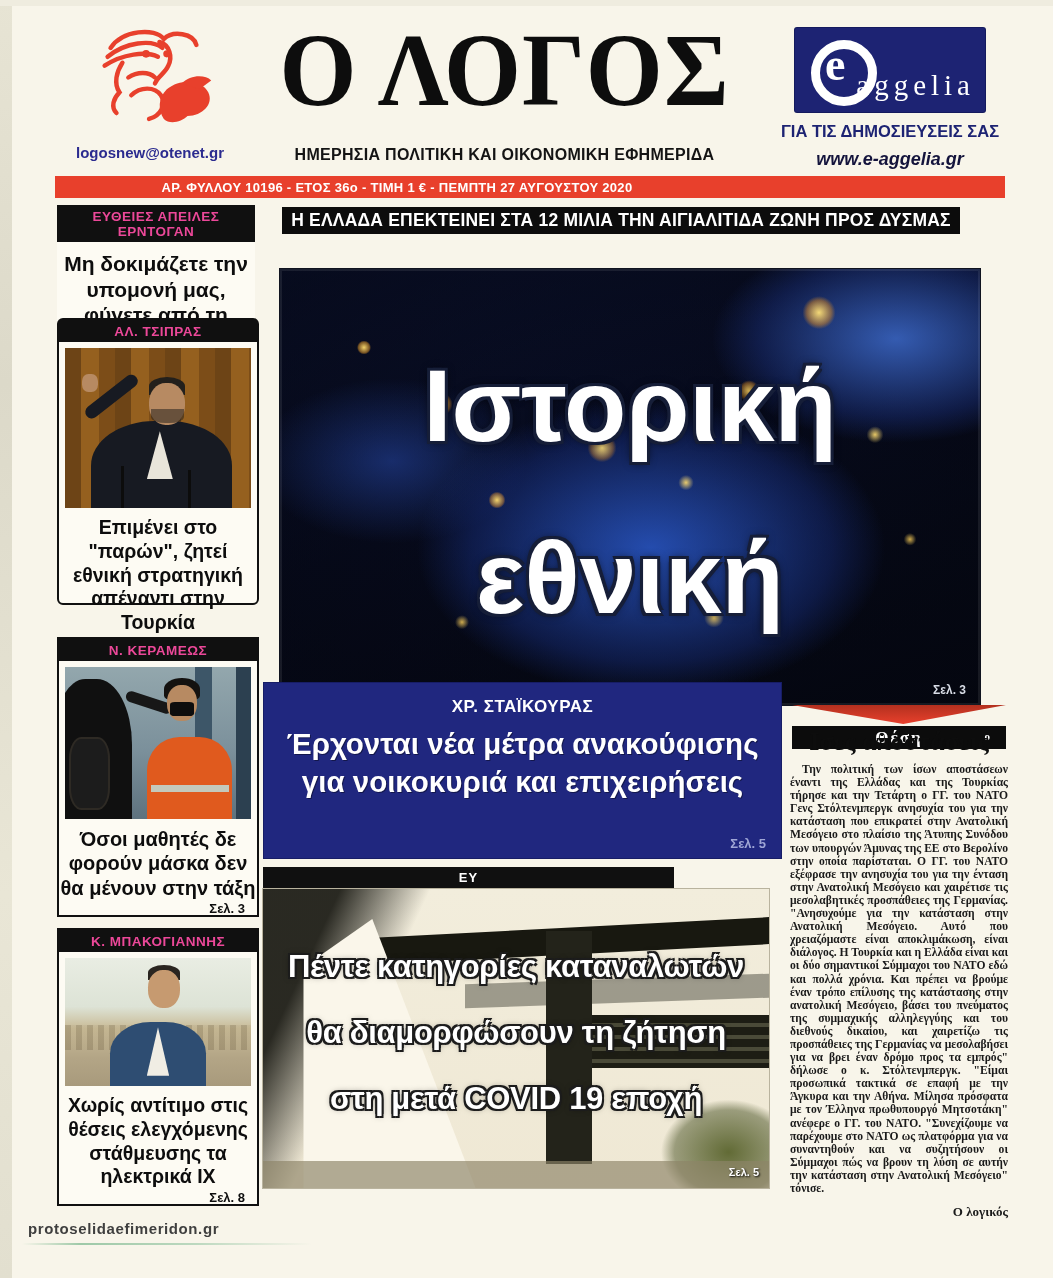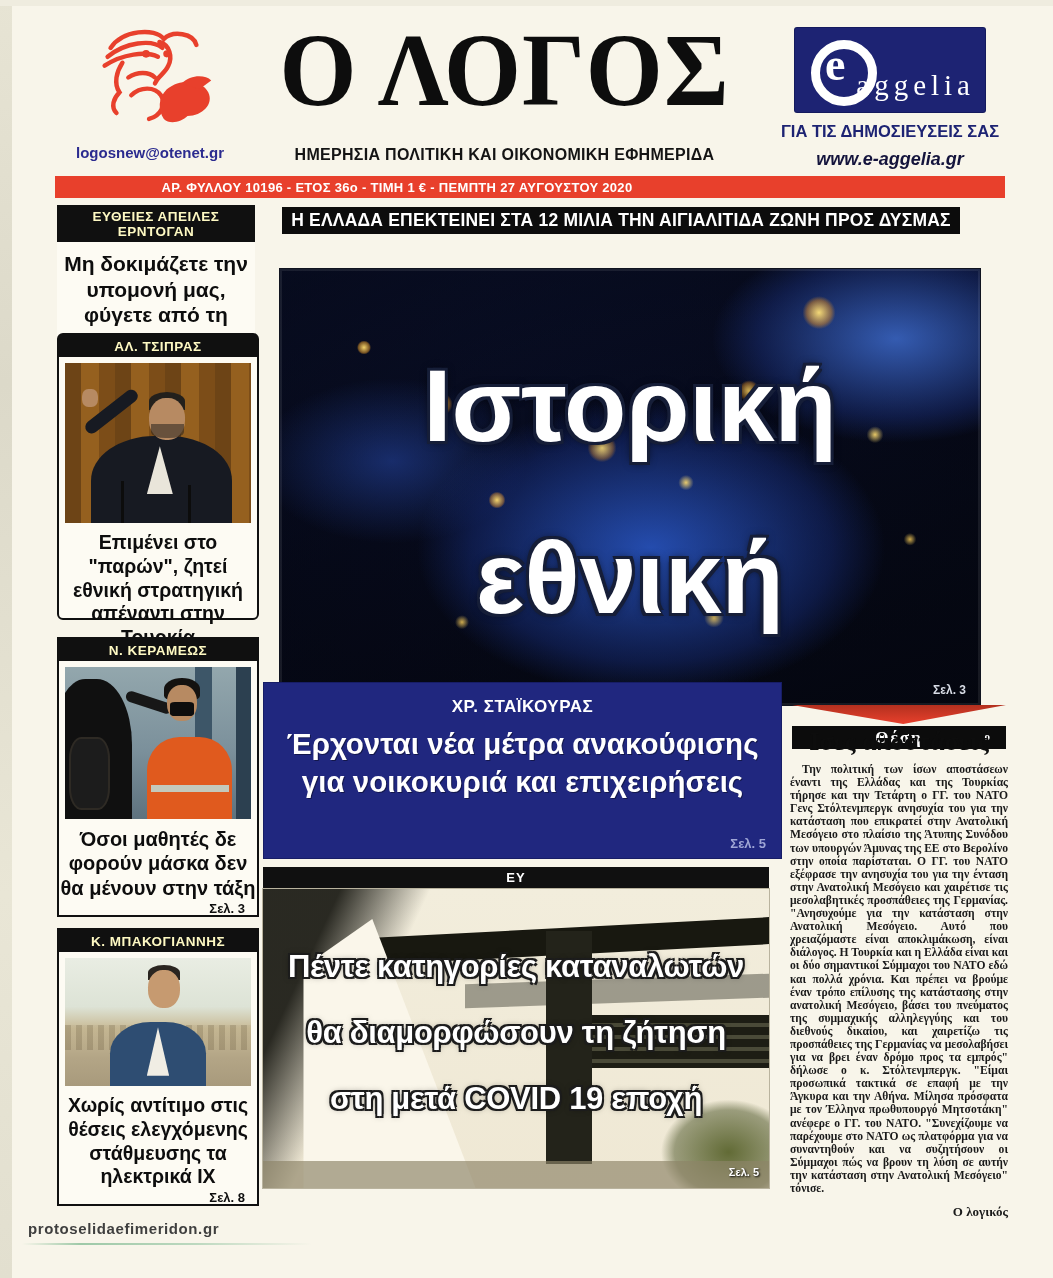--- a/index.html
+++ b/index.html
@@ -23,21 +23,21 @@
   .adbox .aword{position:absolute;right:10px;bottom:10px;font-family:"Liberation Serif","DejaVu Serif",serif;
                 font-size:29px;color:#fff;letter-spacing:5px;}
   .ad-tag{left:778px;top:122px;width:224px;text-align:center;font-weight:bold;font-size:16.5px;color:#1d2373;white-space:nowrap;}
   .ad-url{left:778px;top:149px;width:224px;text-align:center;font-weight:bold;font-style:italic;font-size:18px;color:#14143c;}
 
   .issue-bar{left:55px;top:176px;width:950px;height:22px;background:#e8402c;display:flex;align-items:center;}
   .issue-bar span{width:72%;text-align:center;color:#fff;font-weight:bold;font-size:13px;letter-spacing:.3px;}
 
   
   .side-item{left:57px;width:198px;background:#fdfbf3;}
-  .kicker-bar{background:#101010;color:#fef9c3;text-align:center;font-weight:bold;font-size:13.5px;
+  .kicker-bar{background:#101010;color:#ec4899;text-align:center;font-weight:bold;font-size:13.5px;
               padding:4px 0 3px;letter-spacing:.5px;}
   .side-head{font-weight:bold;text-align:center;line-height:1.22;color:#0d0d0d;}
   .pref{font-weight:bold;font-size:13px;text-align:right;color:#0d0d0d;}
   .boxed{border:2px solid #101010;}
   .photo{position:relative;overflow:hidden;}
 
   
   .ph-tsipras{background:repeating-linear-gradient(90deg,#6d4416 0 16px,#95601f 16px 34px,#7c4d18 34px 50px);}
   .ph-tsipras .torso{position:absolute;left:14%;bottom:-12px;width:76%;height:62%;background:#171a22;border-radius:45% 45% 0 0;}
   .ph-tsipras .shirt{position:absolute;left:44%;bottom:18%;width:14%;height:30%;background:#e9e5da;clip-path:polygon(50% 0,0 100%,100% 100%);}
@@ -100,21 +100,21 @@
   .lead-l2{top:258px;}
   .lead-pref{position:absolute;right:14px;bottom:8px;color:#d8dce6;font-size:12px;font-weight:bold;}
 
   
   .fin-box{left:263px;top:682px;width:519px;height:177px;background:#20277f;box-shadow:inset 0 0 0 1px #171d66;}
   .fin-kick{margin-top:15px;text-align:center;color:#fff;font-weight:bold;font-size:17px;letter-spacing:.5px;}
   .fin-head{margin-top:8px;padding:0 12px;text-align:center;color:#fff;font-weight:bold;font-size:29.5px;line-height:1.28;
             text-shadow:1px 1px 0 rgba(0,0,0,.4);}
   .fin-pref{position:absolute;right:16px;bottom:8px;color:#9fa6d6;font-size:13px;font-weight:bold;}
 
-  .ey-bar{left:263px;top:867px;width:506px;height:21px;background:#101010;color:#fff;display:flex;align-items:center;justify-content:center;
+  .ey-bar{left:263px;top:867px;width:411px;height:21px;background:#101010;color:#fff;display:flex;align-items:center;justify-content:center;
           font-weight:bold;font-size:13px;letter-spacing:1px;}
 
   
   .bldg{left:263px;top:889px;width:506px;height:299px;background:
       radial-gradient(ellipse 90px 70px at 92% 88%, rgba(90,100,45,.95), rgba(70,80,35,.5) 60%, transparent 75%),
       linear-gradient(115deg, rgba(20,20,14,.9) 0%, rgba(20,20,14,.9) 12%, transparent 26%),
       linear-gradient(180deg,#f2eddc 0%,#efe8d4 100%);box-shadow:0 0 0 1px #b9b39e;overflow:hidden;}
   .bldg .band1{position:absolute;left:18%;top:13%;width:82%;height:9%;background:#181810;transform:skewY(-3deg);}
   .bldg .band2{position:absolute;left:40%;top:30%;width:60%;height:8%;background:#20201666;transform:skewY(-2deg);}
   .bldg .pillar{position:absolute;left:56%;top:14%;width:9%;height:78%;background:#23231a;}
@@ -180,21 +180,21 @@
   <div class="abs issue-bar">
     <span>ΑΡ. ΦΥΛΛΟΥ 10196 - ΕΤΟΣ 36ο - ΤΙΜΗ 1 € - ΠΕΜΠΤΗ 27 ΑΥΓΟΥΣΤΟΥ 2020</span>
   </div>
 
   <div class="abs side-item" style="top:205px;">
     <div class="kicker-bar">ΕΥΘΕΙΕΣ ΑΠΕΙΛΕΣ ΕΡΝΤΟΓΑΝ</div>
     <div class="side-head" style="font-size:21px;padding:9px 2px 2px;">Μη δοκιμάζετε την υπομονή μας, φύγετε από τη μέση</div>
     <div class="pref" style="padding:2px 12px 6px 0;">Σελ. 2</div>
   </div>
 
-  <div class="abs side-item boxed" style="top:333px;height:283px;border-radius:6px;">
+  <div class="abs side-item boxed" style="top:318px;height:283px;border-radius:6px;">
     <div class="kicker-bar">ΑΛ. ΤΣΙΠΡΑΣ</div>
     <div class="photo ph-tsipras" style="margin:6px;height:160px;">
       <div class="arm"></div>
         <div class="fist"></div>
         <div class="torso"></div>
         <div class="shirt"></div>
       <div class="hair"></div>
         <div class="head"></div>
         <div class="beard"></div>
         <div class="mic"></div>

